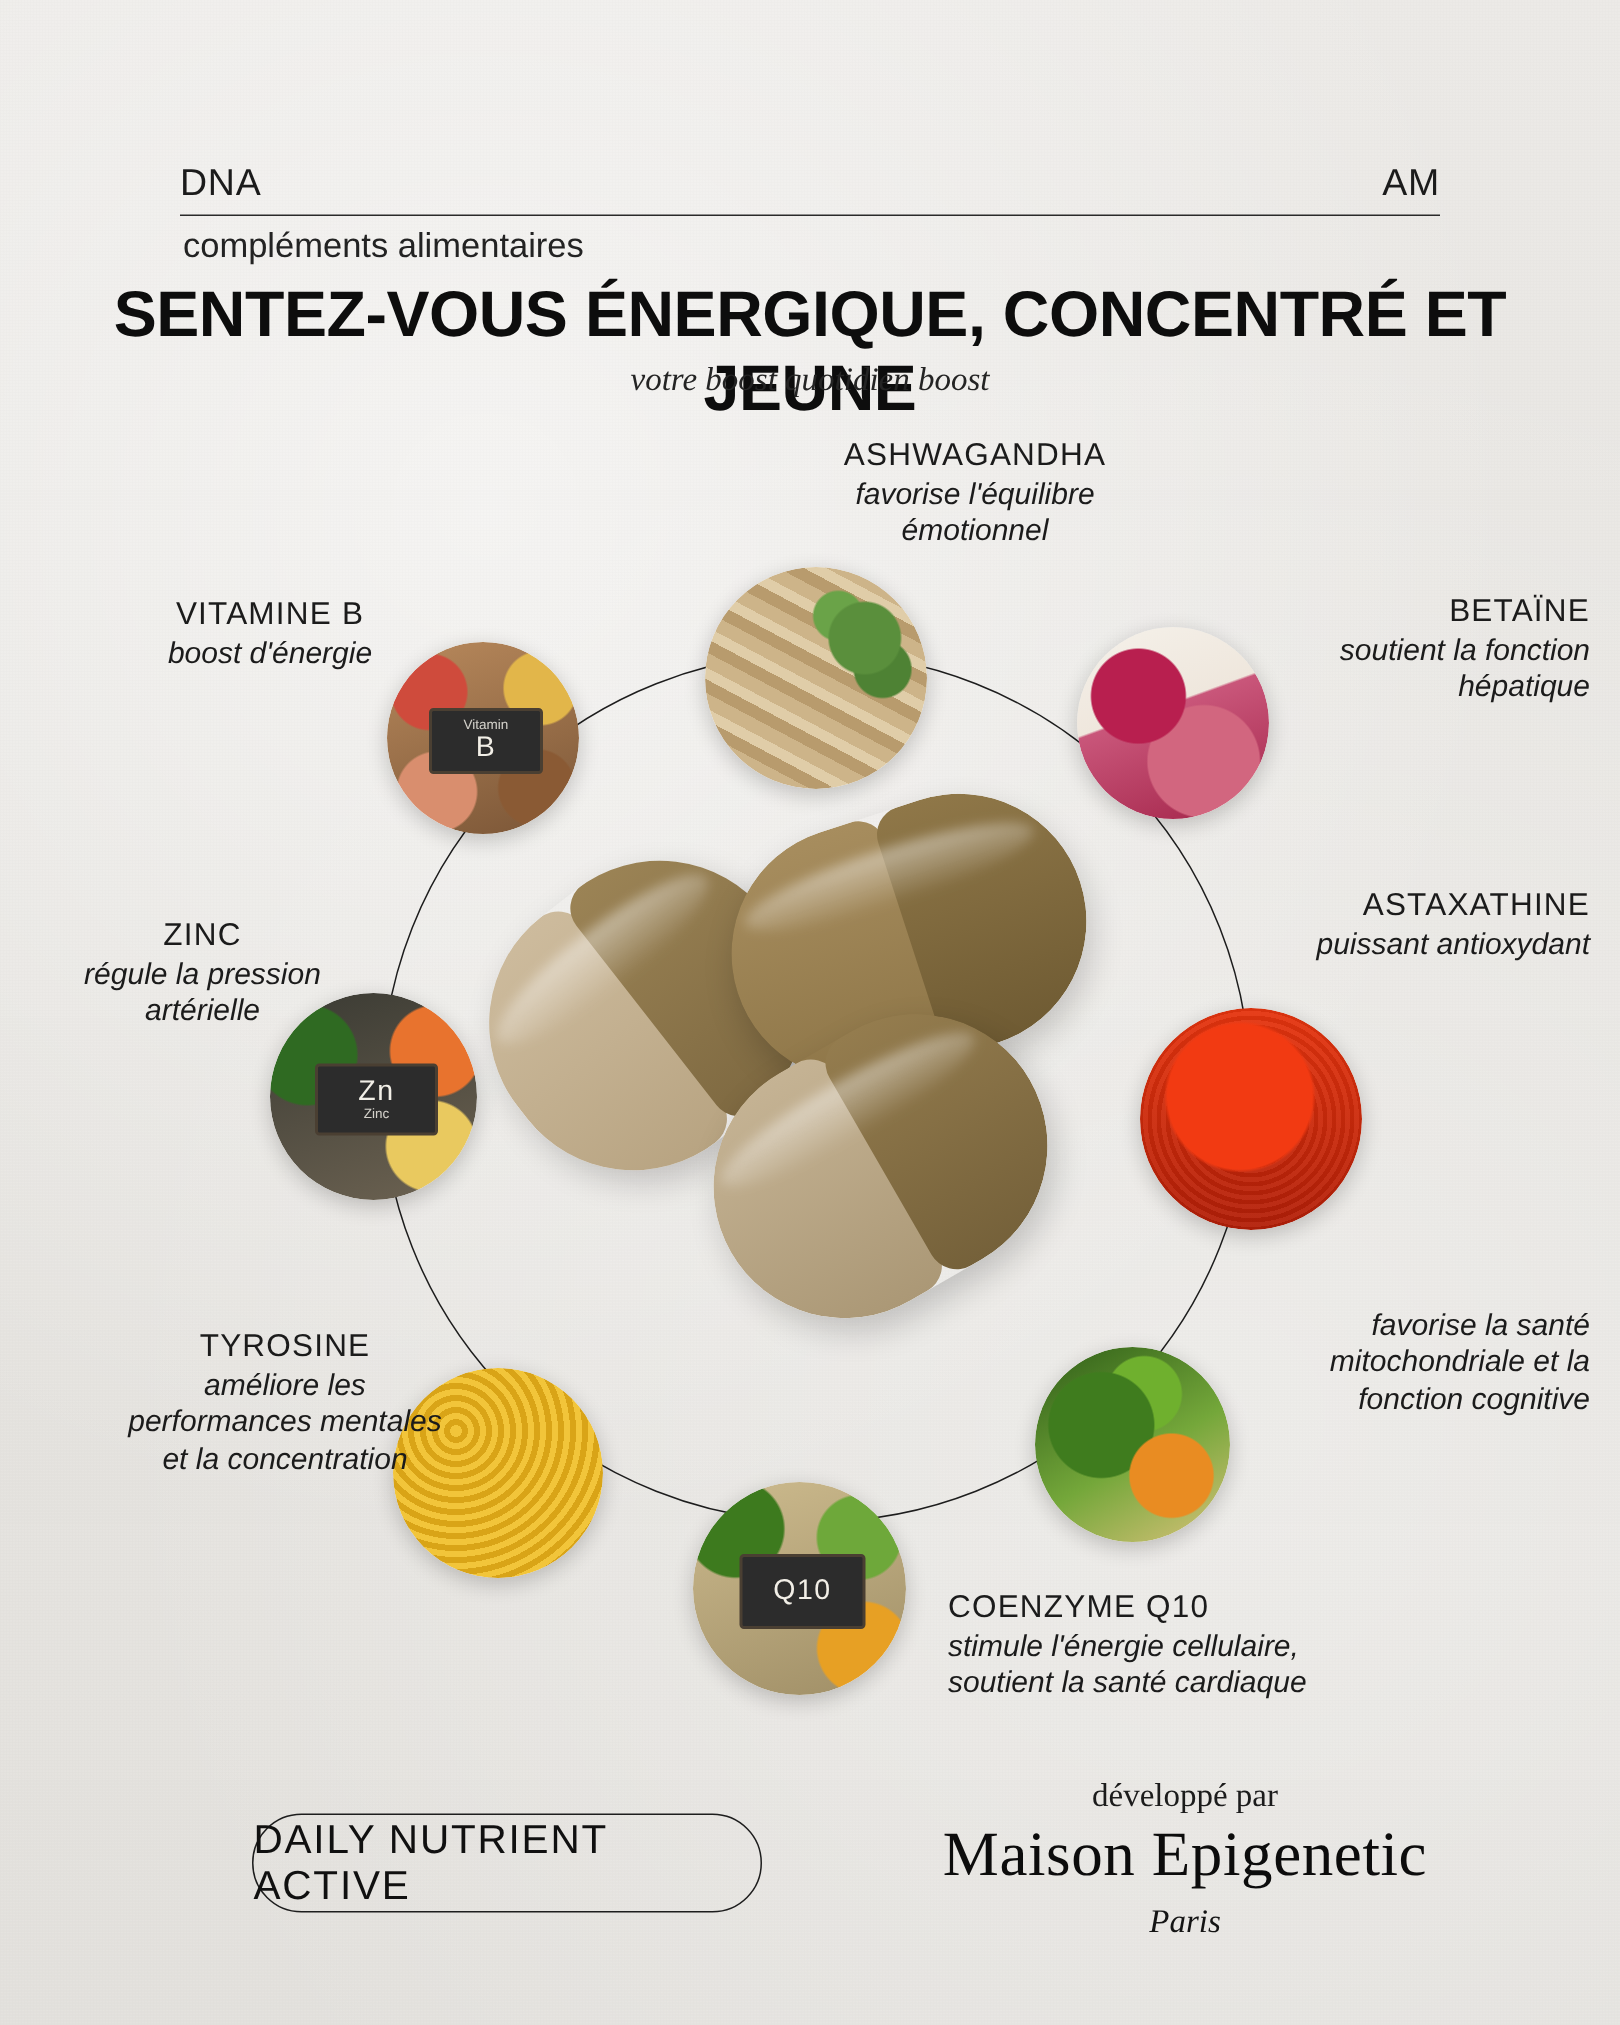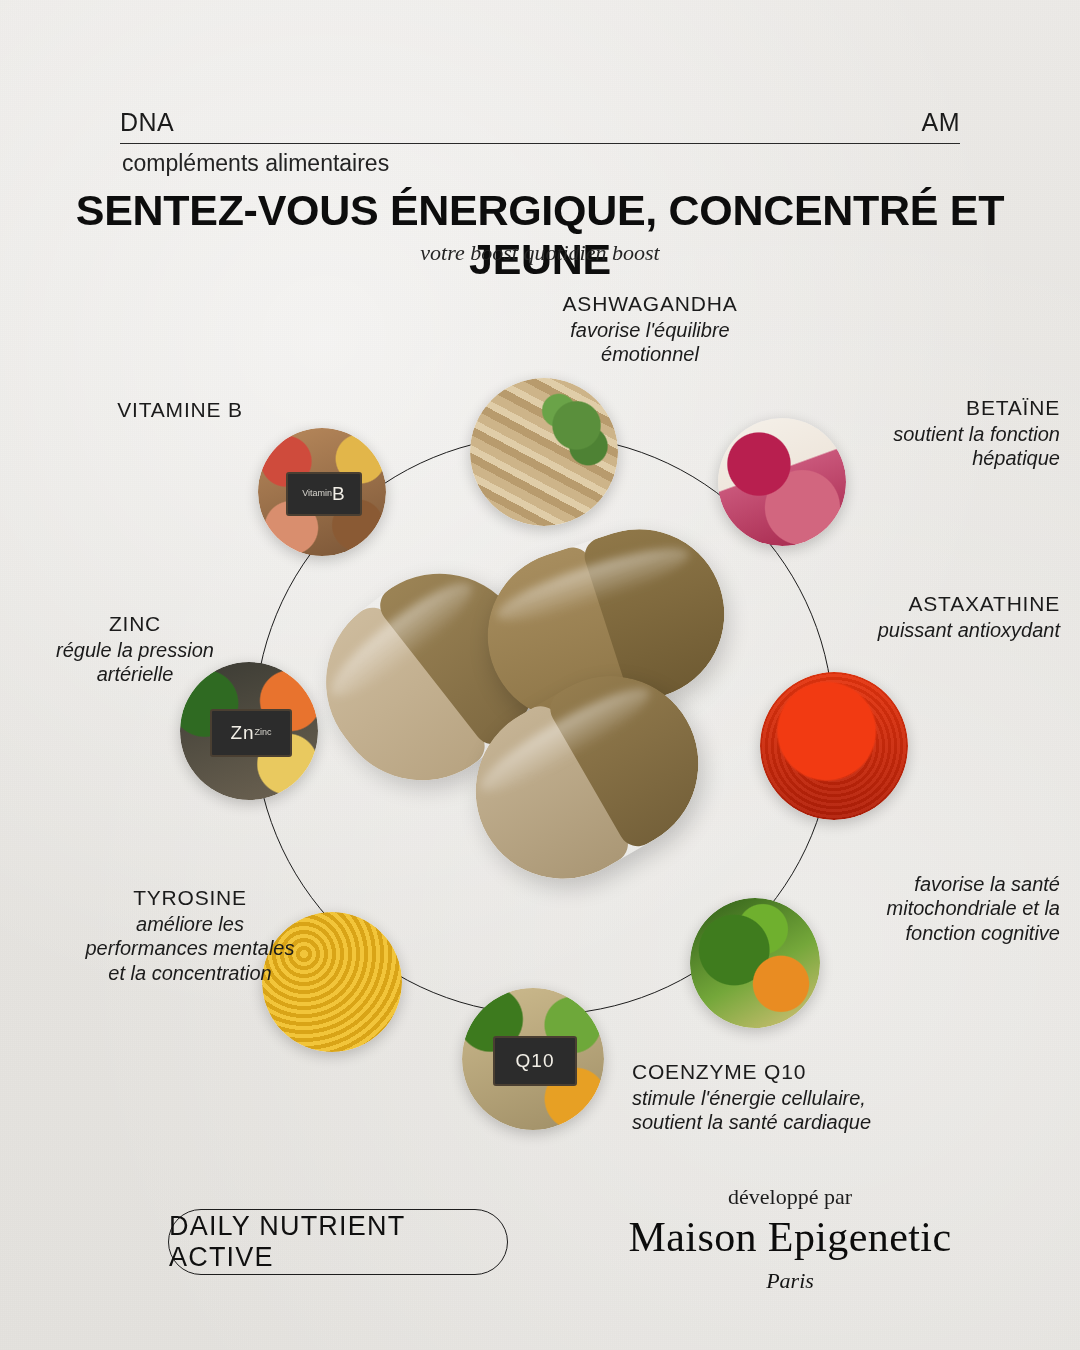--- a/index.html
+++ b/index.html
@@ -185,21 +185,21 @@
     left: 22%;
     top: 34%;
     width: 56%;
     height: 32%;
     background: #2c2c2c;
     border: 2px solid #4a3f32;
     border-radius: 3px;
     color: #f2efe7;
     font-size: 13px;
     display: flex;
-    flex-direction: row;
+    flex-direction: column;
     align-items: center;
     justify-content: center;
     line-height: 1.05;
   }
   .node .chalk .big { font-size: 19px; letter-spacing: 1px; }
   .node .chalk .small { font-size: 9px; opacity: 0.85; }
 
   
   .label {
     position: absolute;
@@ -414,20 +414,21 @@
          radial-gradient(circle at 26% 78%, #d98e6e 0 19%, rgba(217,142,110,0) 20%),
          radial-gradient(circle at 78% 76%, #8a5a34 0 18%, rgba(138,90,52,0) 19%),
          linear-gradient(160deg,#b8895c,#7a5536);"></div>
   <div class="chalk">
     <span class="small">Vitamin</span>
     <span class="big">B</span>
   </div>
 </div>
 <div class="label ta-center" style="left:40px; top:398px; width:280px;">
   <div class="title">VITAMINE B</div>
+  <div class="desc" style="white-space:pre-line">boost d'énergie</div>
 </div>
 
 <div class="pill">
   <span>DAILY NUTRIENT ACTIVE</span>
 </div>
 <div class="dev-by">développé par</div>
 <div class="maison">Maison Epigenetic</div>
 <div class="paris">Paris</div>
 
 </body></html>

